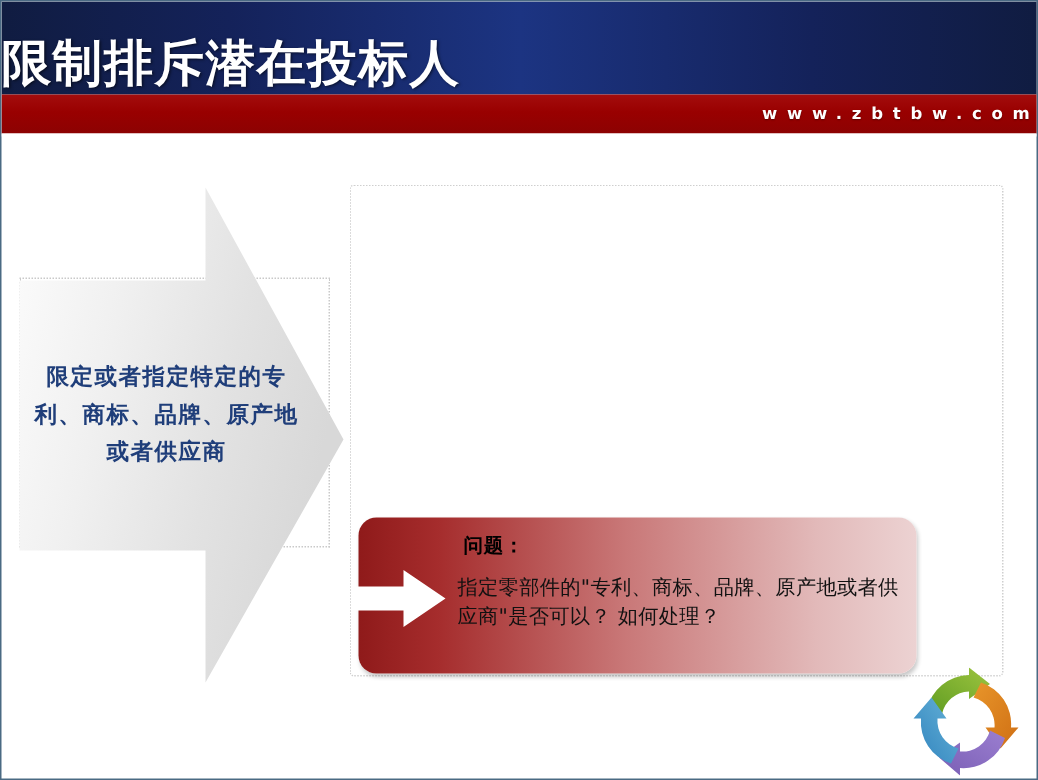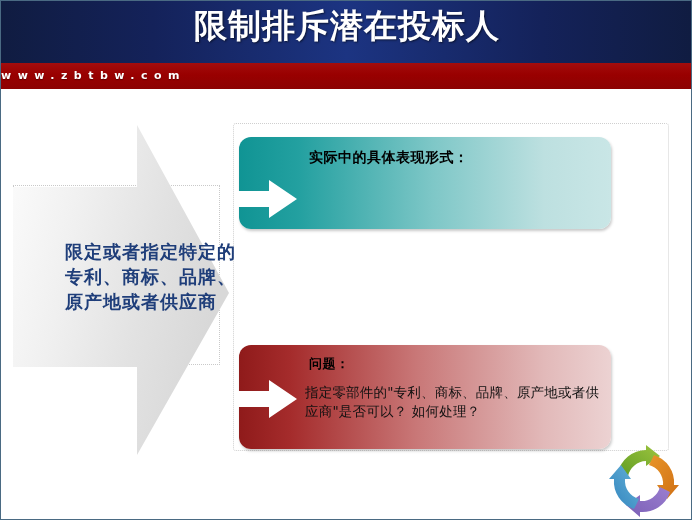--- a/index.html
+++ b/index.html
@@ -14,35 +14,35 @@
     box-sizing:border-box;
     overflow:hidden;
   }
 
   
   #header-band{
     position:absolute;left:0;top:0;width:692px;height:62px;
     background:linear-gradient(to right,#101c41 0%,#14225a 22%,#1c3482 50%,#14225a 78%,#101c41 100%);
   }
   #title-text{
-    position:absolute;left:0;top:2px;width:692px;height:48px;
-    line-height:46px;text-align:center;
+    position:absolute;left:0;top:18px;width:692px;height:48px;
+    line-height:46px;
     color:#ffffff;
     font-size:33px;font-weight:bold;letter-spacing:1px;
     font-family:"DejaVu Sans","Liberation Sans",sans-serif;
     text-shadow:1px 1px 2px rgba(0,0,0,.55);
     white-space:nowrap;
   }
   #url-band{
     position:absolute;left:0;top:62px;width:692px;height:26px;
     background:linear-gradient(to bottom,#a30d0d 0%,#990000 45%,#8c0202 100%);
   }
   #url-text{
     position:absolute;left:0;top:62px;width:692px;height:26px;
-    line-height:26px;text-align:left;
+    line-height:26px;text-align:right;
     color:#ffffff;font-size:11px;font-weight:bold;
     letter-spacing:6.5px;
     text-shadow:0 1px 1px rgba(0,0,0,.4);
     white-space:nowrap;
   }
   #url-rule{
     position:absolute;left:0;top:88px;width:692px;height:2px;
     background:#ffffff;
   }
 
@@ -54,25 +54,24 @@
   #right-placeholder{
     position:absolute;left:232px;top:122px;width:436px;height:328px;
     border:1px dotted #cfcfcf;box-sizing:border-box;border-radius:3px;
   }
   #big-arrow{
     position:absolute;left:0px;top:118px;width:232px;height:340px;
   }
   #left-caption{
     position:absolute;left:20px;top:238px;width:180px;
     color:#1f3e7a;
-    font-size:18px;line-height:25px;font-weight:bold;
-    text-align:left;
+    font-size:15px;line-height:25px;font-weight:bold;
+    text-align:center;
     font-family:"DejaVu Sans","Liberation Sans",sans-serif;
     letter-spacing:1px;
-    margin-left:44px;
   }
 
   
   .rbox{
     position:absolute;left:238px;width:372px;
     border-radius:12px;
     box-shadow:1px 2px 3px rgba(0,0,0,.22);
   }
   #box-green{top:136px;height:92px;
     background:linear-gradient(to right,#109494 0%,#23a0a0 16%,#7ec7c7 52%,#bde0e0 82%,#c9e6e6 100%);}
@@ -135,29 +134,20 @@
           <stop offset="35%" stop-color="#f0f0f0"></stop>
           <stop offset="70%" stop-color="#e2e2e2"></stop>
           <stop offset="100%" stop-color="#d8d8d8"></stop>
         </linearGradient>
       </defs>
       <polygon points="12,68 136,68 136,6 228,174 136,336 136,248 12,248" fill="url(#gArrow)"></polygon>
     </svg>
   </div>
   <div id="left-caption">限定或者指定特定的专利、商标、品牌、原产地或者供应商</div>
 
-  <div class="rbox" id="box-green">
-    <div class="wedge" id="wedge-green">
-      <svg width="64" height="40" viewBox="0 0 64 40">
-        <polygon points="0,12 34,12 34,1 62,20 34,39 34,28 0,28" fill="#ffffff"></polygon>
-      </svg>
-    </div>
-    <div class="box-head" id="green-head">实际中的具体表现形式：</div>
-    <div class="box-sub" style="top:34px;font-size:13px;"></div>
-  </div>
 
 
   <div class="rbox" id="box-red">
     <div class="wedge" id="wedge-red">
       <svg width="64" height="40" viewBox="0 0 64 40">
         <polygon points="0,12 34,12 34,1 62,20 34,39 34,28 0,28" fill="#ffffff"></polygon>
       </svg>
     </div>
     <div class="box-head" id="red-head">问题：</div>
     <div class="box-sub" id="red-sub">指定零部件的"专利、商标、品牌、原产地或者供应商"是否可以？ 如何处理？</div>

